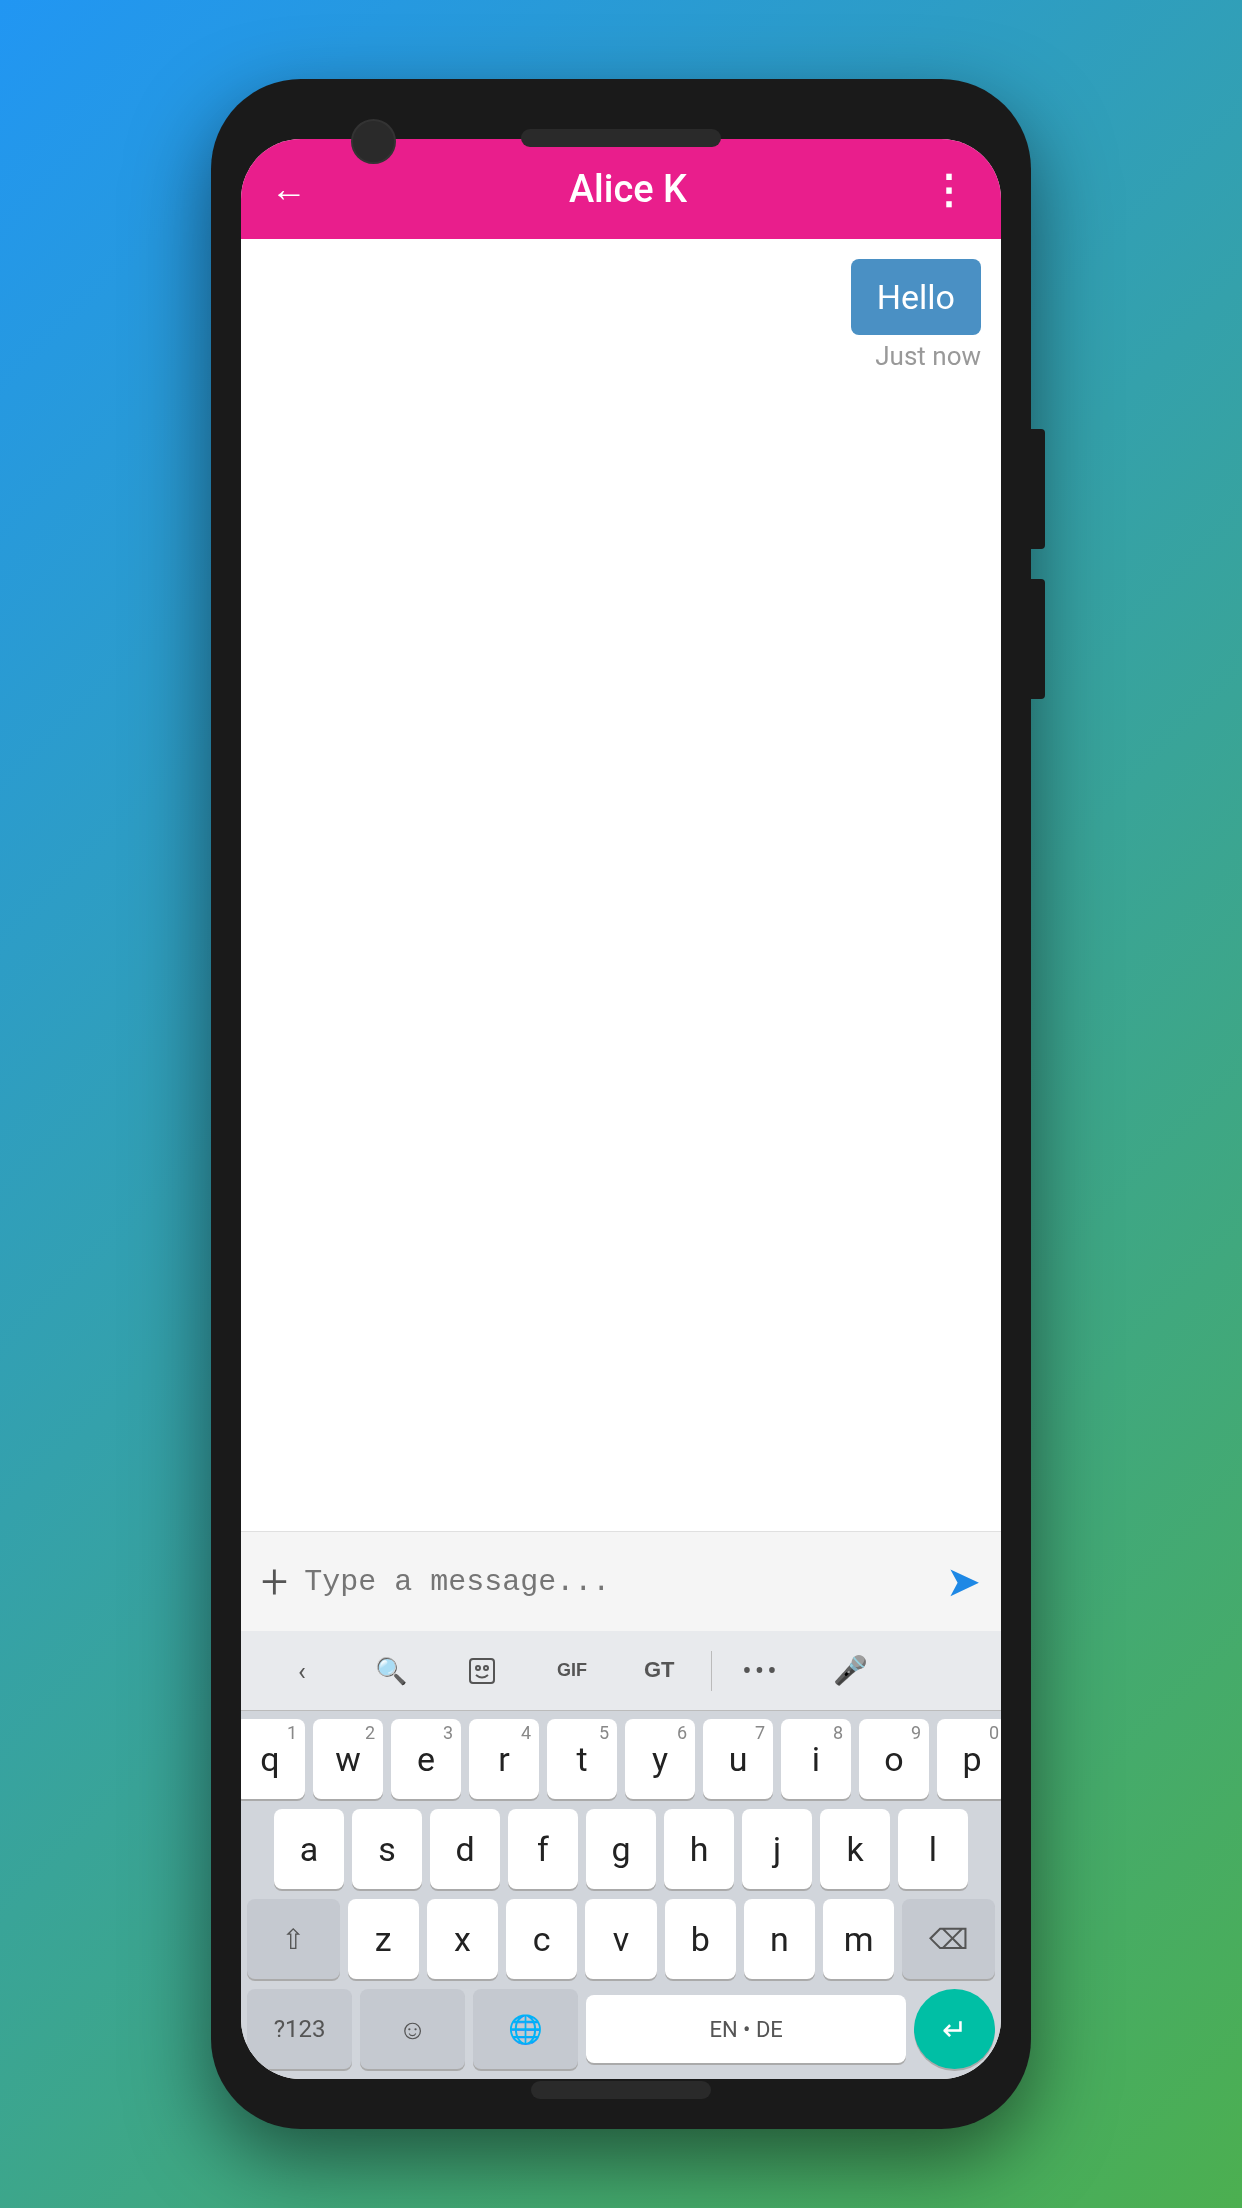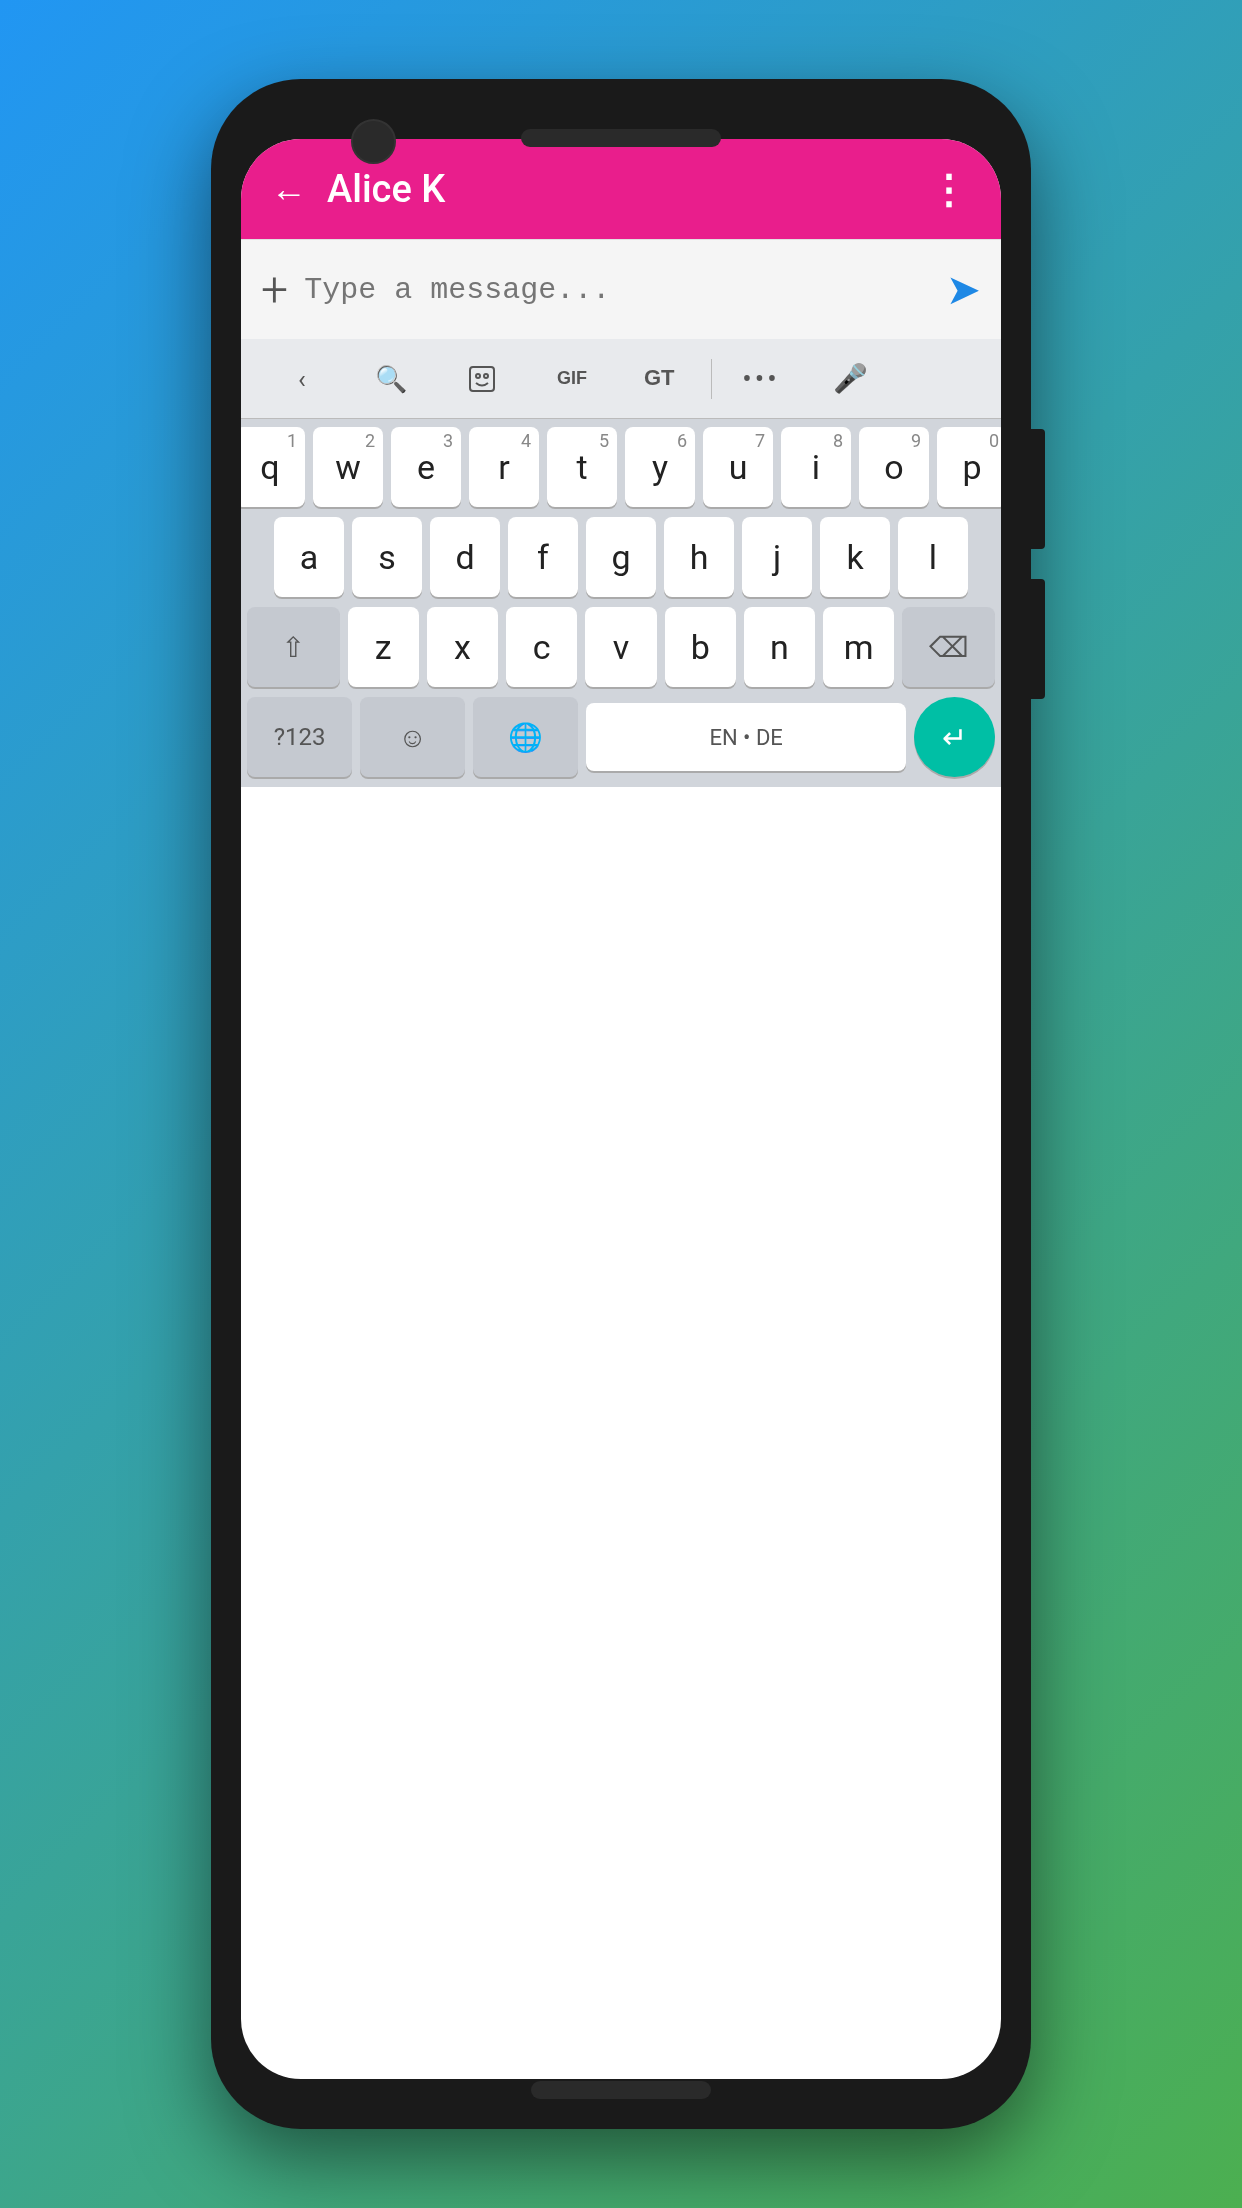--- a/index.html
+++ b/index.html
@@ -79,21 +79,21 @@
       font-size: 36px;
       cursor: pointer;
       margin-right: 20px;
       line-height: 1;
     }
     .app-bar-title {
       color: white;
       font-size: 38px;
       font-weight: 500;
       flex: 1;
-      text-align: left;
+      text-align: center;
     }
     .app-bar-menu {
       color: white;
       font-size: 40px;
       font-weight: bold;
       cursor: pointer;
       letter-spacing: 2px;
     }
     
     .chat-area {
@@ -266,20 +266,26 @@
   <div class="side-btn-vol" style="top:500px;height:120px;"></div>
 
   <div class="phone-screen">
 
     <div class="app-bar">
       <span class="app-bar-back">←</span>
       <span class="app-bar-title">Alice K</span>
       <span class="app-bar-menu">⋮</span>
     </div>
 
+    <div class="chat-area">
+      <div class="message-container">
+        <div class="message-bubble">Hello</div>
+        <span class="message-time">Just now</span>
+      </div>
+    </div>
 
     <div class="input-area">
       <span class="input-plus">+</span>
       <input class="input-text" type="text" placeholder="Type a message..." style="">
       <span class="input-send">➤</span>
     </div>
 
     <div class="keyboard">
 
       <div class="keyboard-toolbar">

